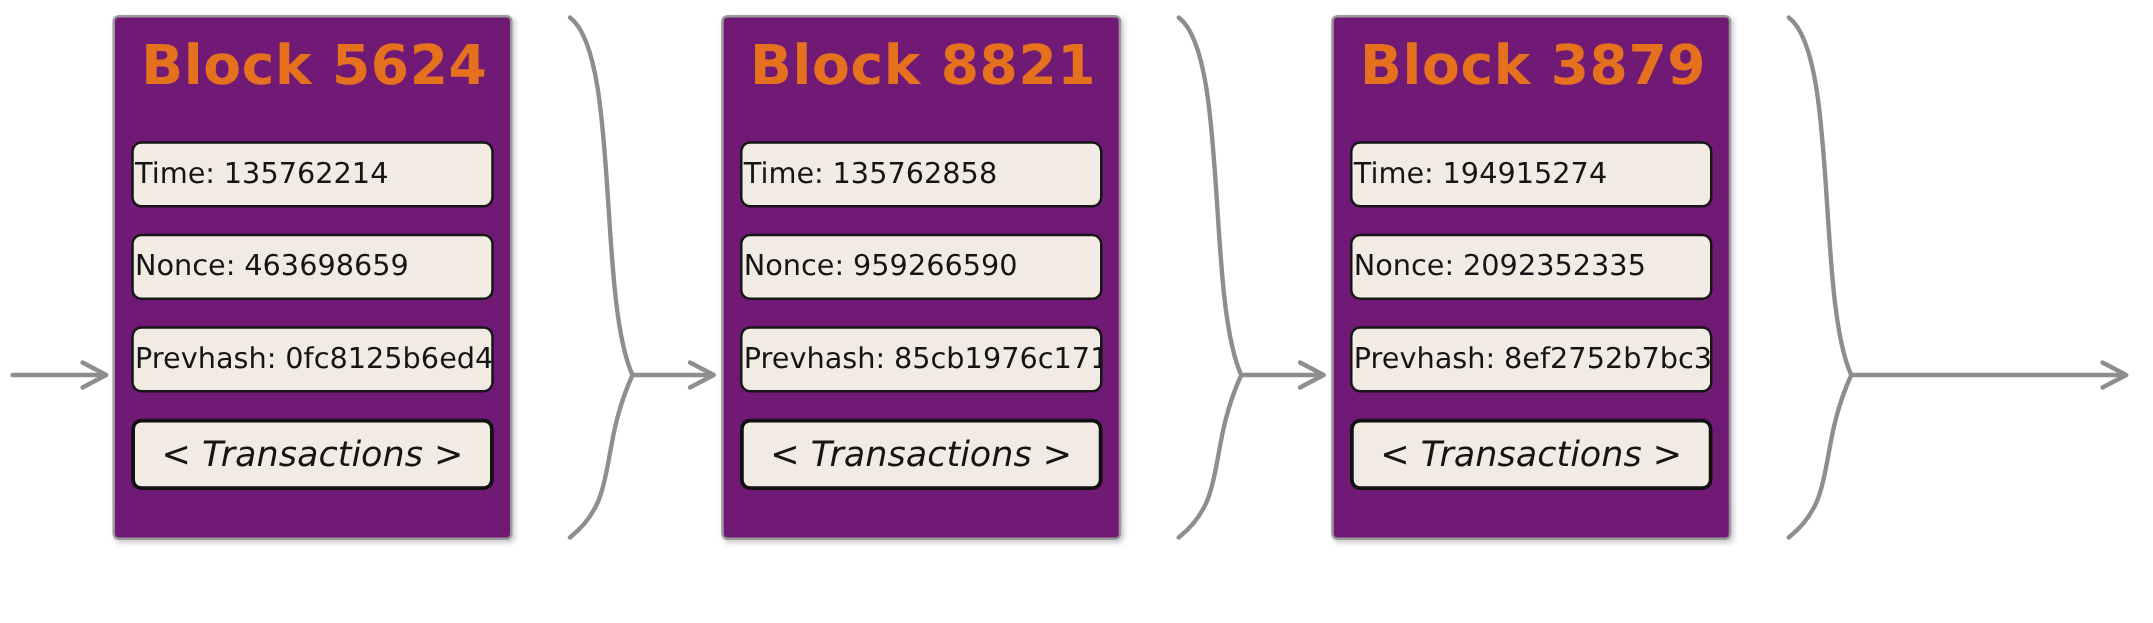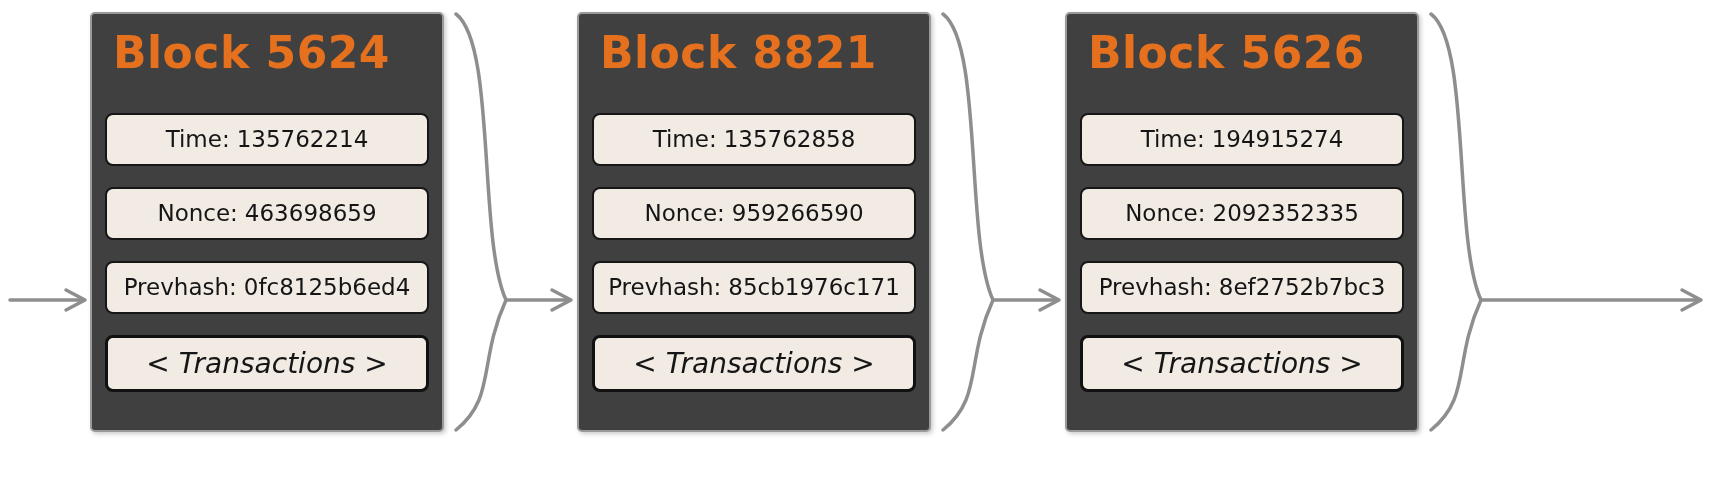--- a/index.html
+++ b/index.html
@@ -20,23 +20,23 @@
   .connectors path {
     fill: none;
     stroke: #8e8e8e;
     stroke-width: 3.5;
     stroke-linecap: round;
     stroke-linejoin: round;
   }
   .block {
     position: absolute;
     top: 12px;
-    width: 354px;
+    width: 320px;
     height: 420px;
-    background: #404040;
+    background: #701a75;
     border: 2px solid #9a9a9a;
     border-radius: 5px;
     box-shadow: 2px 2px 4px rgba(110,110,110,0.35);
     box-sizing: border-box;
     padding: 12px 13px 0 13px;
   }
   .block--1 { left: 90px; }
   .block--2 { left: 577px; }
   .block--3 { left: 1065px; }
   .block-title {
@@ -49,27 +49,26 @@
   }
   .field-box {
     display: flex;
     align-items: center;
     gap: 7px;
     height: 53px;
     margin-bottom: 21px;
     background: #f1ebe4;
     border: 2px solid #161616;
     border-radius: 8px;
-    padding: 0 32px;
+    padding: 0 1px;
     font-size: 23px;
     color: #151515;
     box-sizing: border-box;
     white-space: nowrap;
     overflow: hidden;
-    justify-content: center;
   }
   .tx-box {
     display: flex;
     align-items: center;
     justify-content: center;
     height: 57px;
     margin-top: 4px;
     background: #f1ebe4;
     border: 3px solid #111111;
     border-radius: 8px;
@@ -141,21 +140,21 @@
       <span>959266590</span>
     </div>
     <div class="field-box">
       <span>Prevhash:</span>
       <span>85cb1976c171</span>
     </div>
     <div class="tx-box">&lt; Transactions &gt;</div>
   </div>
 
   <div class="block block--3">
-    <div class="block-title">Block 5626</div>
+    <div class="block-title">Block 3879</div>
     <div class="field-box">
       <span>Time:</span>
       <span>194915274</span>
     </div>
     <div class="field-box">
       <span>Nonce:</span>
       <span>2092352335</span>
     </div>
     <div class="field-box">
       <span>Prevhash:</span>

